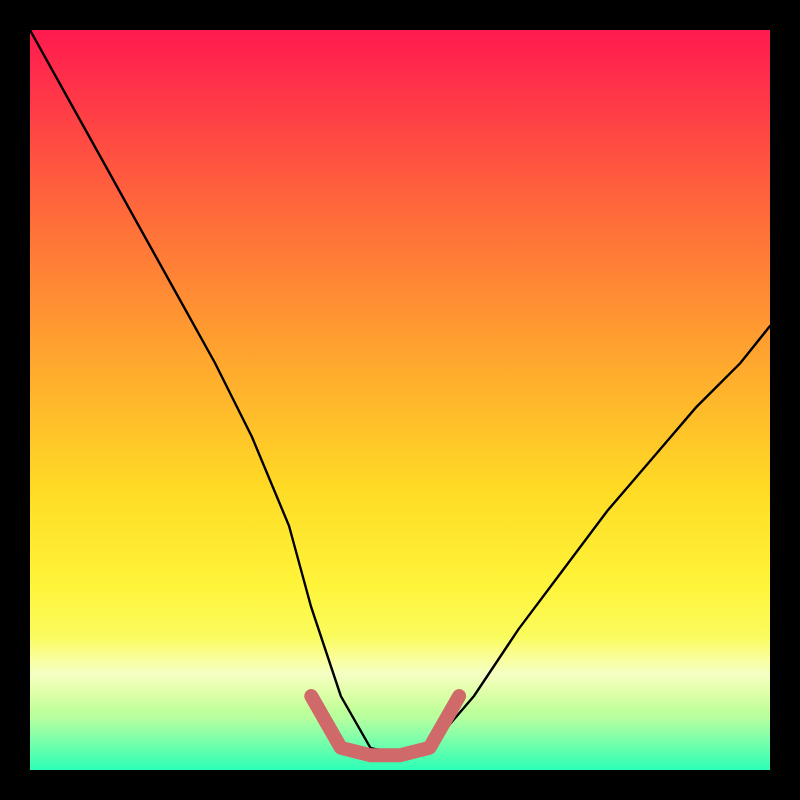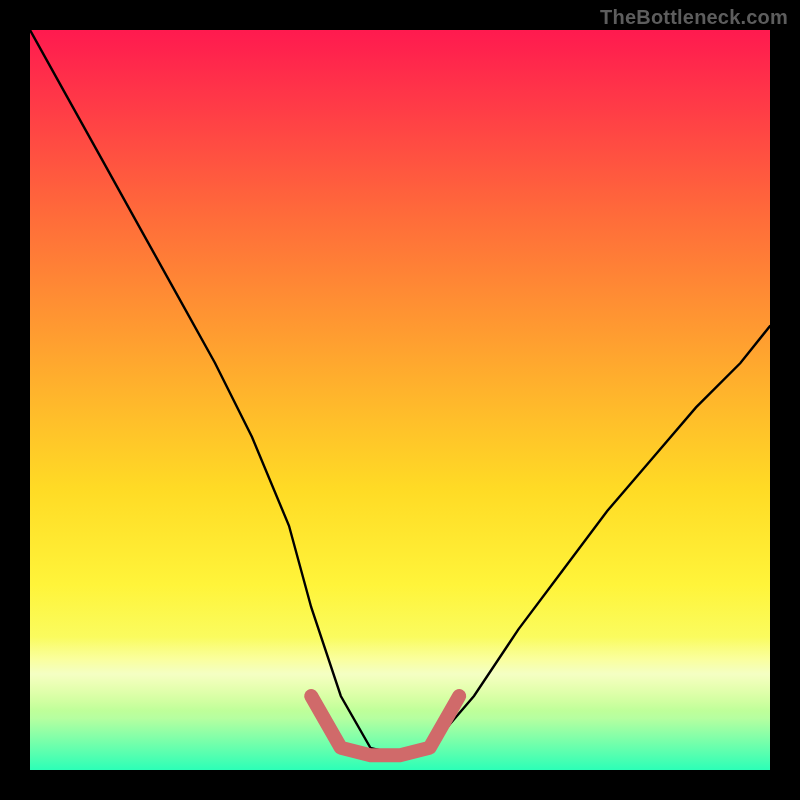--- a/index.html
+++ b/index.html
@@ -73,21 +73,20 @@
     left: 0;
     top: 0;
     width: 100%;
     height: 100%;
   }
 </style>
 </head>
 <body>
 
 <div class="frame">
-  <div class="watermark">TheBottleneck.com</div>
 
   <div class="plot-area">
     <div class="gradient-bg"></div>
     <div class="pale-band"></div>
 
     <svg class="curve" viewBox="0 0 740 740" preserveAspectRatio="none">
       <path fill="none" stroke-width="2.4" stroke-linecap="round" stroke="#000000" d="M0.0 0.0 L37.0 66.6 L74.0 133.2 L111.0 199.8 L148.0 266.4 L185.0 333.0 L222.0 407.0 L259.0 495.8 L281.2 577.2 L310.8 666.0 L340.4 717.8 L370.0 725.2 L399.6 717.8 L444.0 666.0 L488.4 599.4 L532.8 540.2 L577.2 481.0 L621.6 429.2 L666.0 377.4 L710.4 333.0 L740.0 296.0"></path>
       <path fill="none" stroke-width="14" stroke-linecap="round" stroke-linejoin="round" stroke="#d06a6a" d="M281.2 666.0 L310.8 717.8 L340.4 725.2 L370.0 725.2 L399.6 717.8 L429.2 666.0"></path>
     </svg>
   </div>

